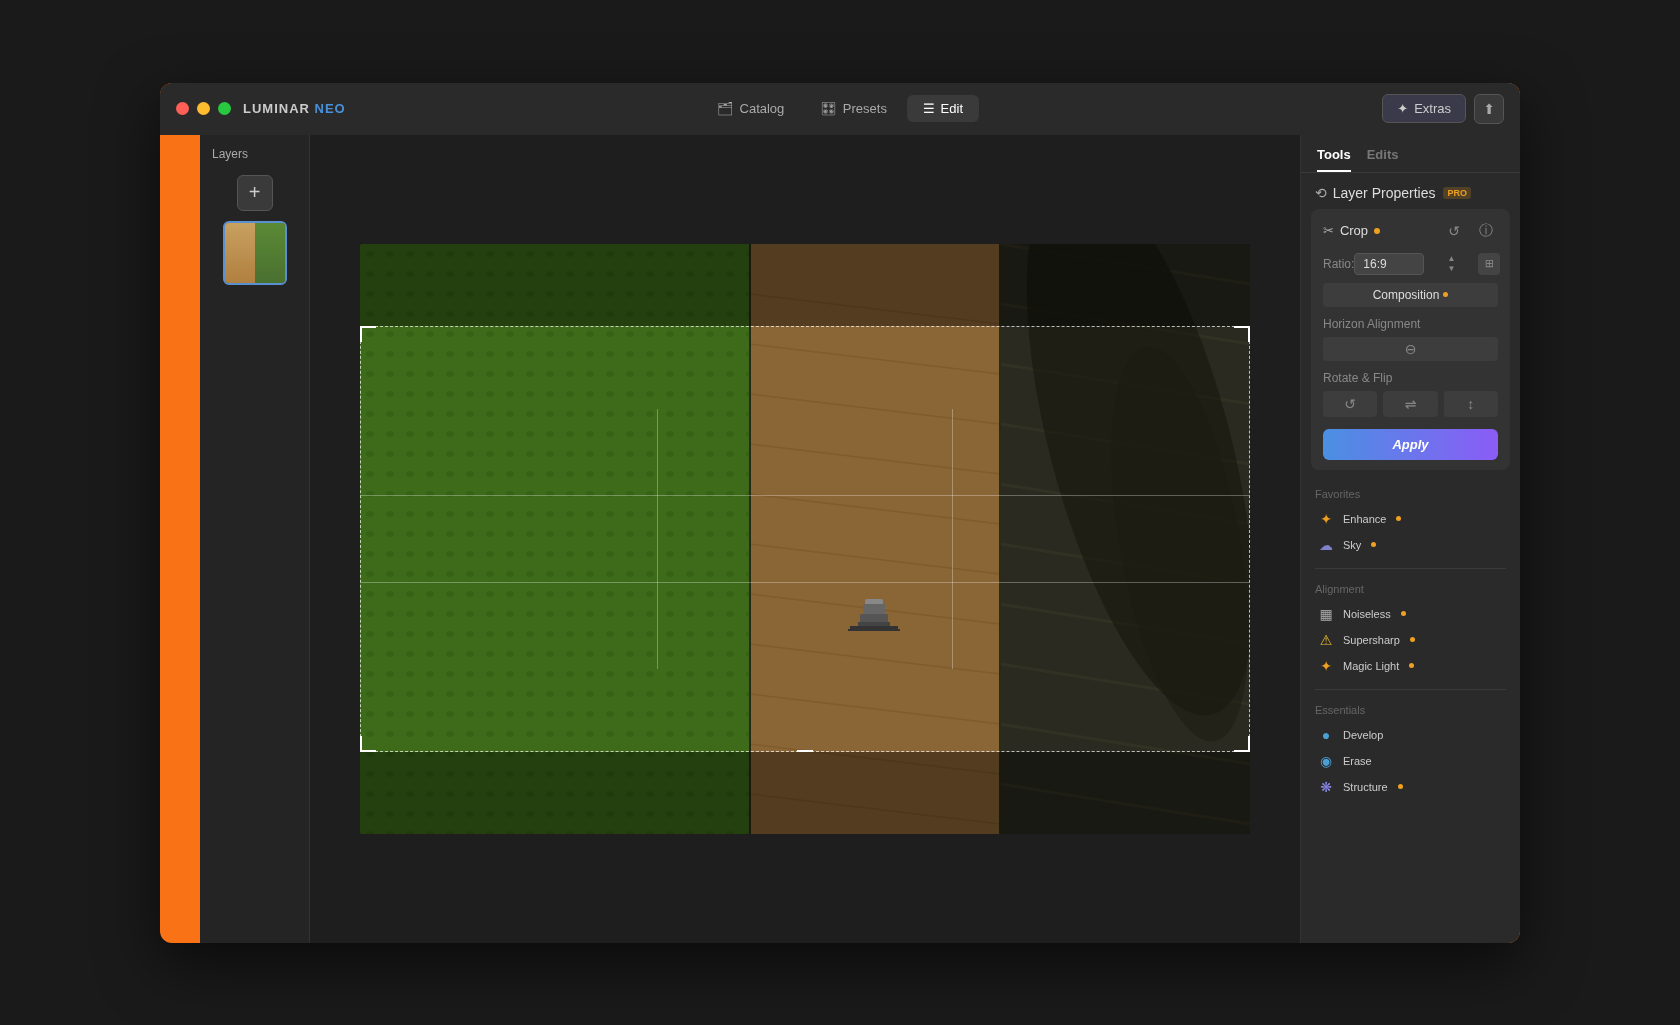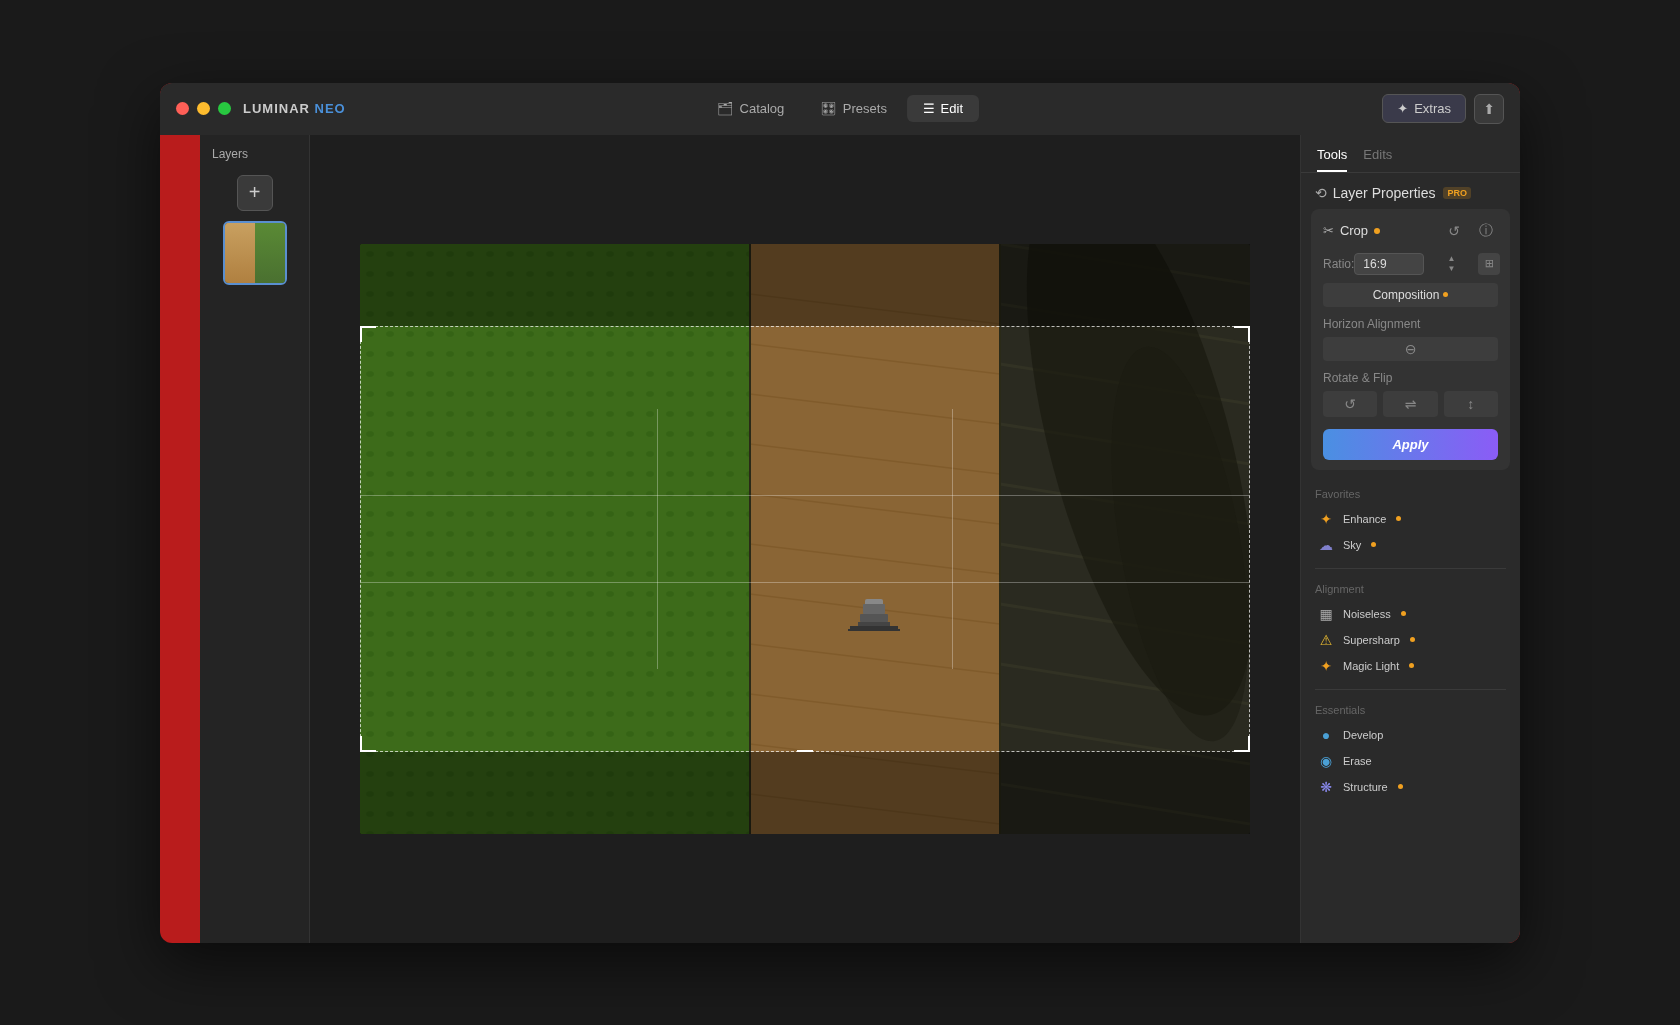--- a/index.html
+++ b/index.html
@@ -9,21 +9,21 @@
       width: 1680px;
       height: 1025px;
       overflow: hidden;
       display: flex;
       align-items: center;
       justify-content: center;
     }
     .app-window {
       width: 1360px;
       height: 860px;
-      background: #b91c1c;
+      background: #f97316;
       border-radius: 12px;
       overflow: hidden;
       display: flex;
       flex-direction: column;
       box-shadow: 0 20px 60px rgba(0,0,0,0.6);
     }
     
     .title-bar {
       height: 52px;
       background: #2a2a2a;
@@ -278,20 +278,21 @@
     }
     .right-panel::-webkit-scrollbar { width: 4px; }
     .right-panel::-webkit-scrollbar-track { background: #2a2a2a; }
     .right-panel::-webkit-scrollbar-thumb { background: #555; border-radius: 2px; }
     
     .panel-tabs {
       display: flex;
       padding: 12px 16px 0;
       gap: 16px;
       border-bottom: 1px solid #3a3a3a;
+      font-weight: bold;
     }
     .panel-tab {
       font-size: 13px;
       padding-bottom: 8px;
       cursor: pointer;
       border-bottom: 2px solid transparent;
     }
     .panel-tab.active { color: #fff; border-bottom-color: #fff; }
     .panel-tab:not(.active) { color: #777; }
     

